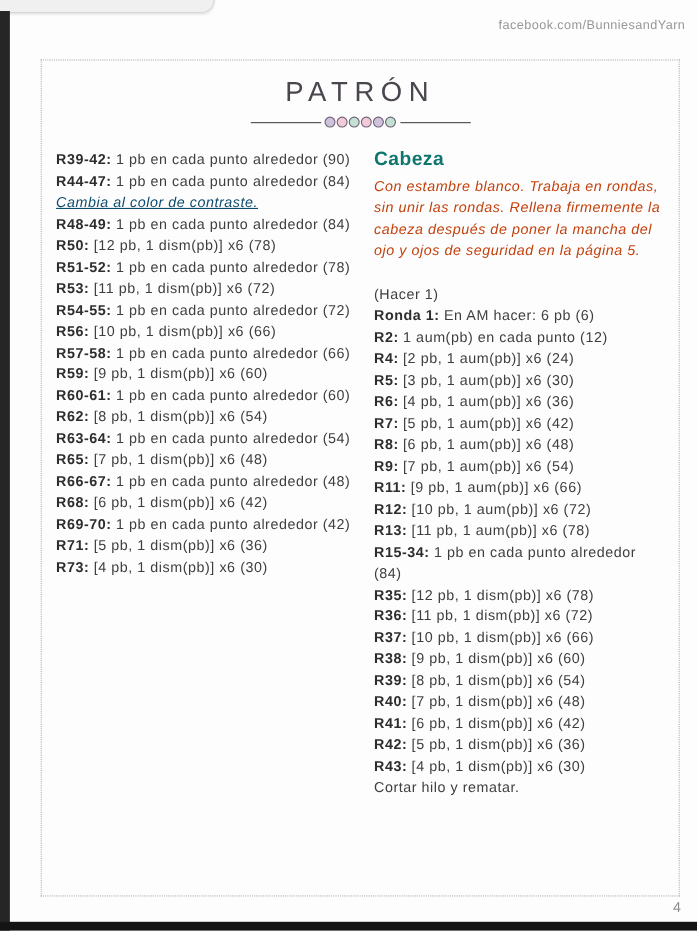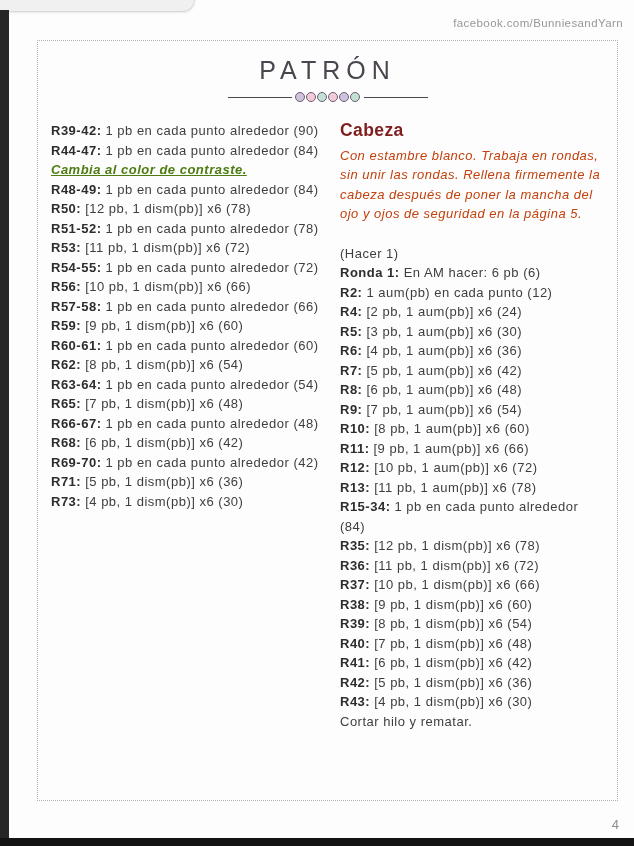--- a/index.html
+++ b/index.html
@@ -18,21 +18,21 @@
   .left-bar{position:absolute;top:10px;left:0;width:9px;height:836px;background:#262626;}
   .bottom-bar{position:absolute;left:0;bottom:0;width:634px;height:8px;background:#141414;}
   .site-link{
     position:absolute;top:17px;right:11px;
     font-size:11.5px;letter-spacing:.4px;color:#979797;margin-left:20px;
   }
   .page-number{position:absolute;right:15px;bottom:14px;font-size:13px;color:#8d8d8d;}
 
   
   .pattern-box{
-    position:absolute;left:37px;top:40px;width:581px;height:761px;
+    position:absolute;left:37px;top:54px;width:581px;height:761px;
     border:1px dotted #b3b0b5;background:#fdfdfd;box-sizing:border-box;
     padding-top:15px;
   }
   .title{
     margin:0;text-align:center;
     font-size:25px;font-weight:400;letter-spacing:6px;color:#4b454e;
   }
   .divider{display:flex;align-items:center;justify-content:center;margin-top:7px;}
   .dline{display:inline-block;width:64px;height:1px;background:#4b454e;}
   .dots{display:inline-flex;align-items:center;margin:0 3px;}
@@ -41,22 +41,22 @@
     border:1.5px solid #6e5f74;margin:0 .5px;
   }
 
   
   .columns{display:flex;margin-top:19px;padding:0 12px 0 13px;}
   .col{font-size:13px;line-height:19.5px;letter-spacing:.5px;}
   .col.left{width:273px;margin-right:16px;flex:none;}
   .col.right{flex:1;min-width:0;}
   .entry,.intro,.make{margin:0;}
   .lbl{font-weight:700;color:#2d2d2d;margin-right:4px;}
-  .entry.note{font-style:italic;text-decoration:underline;color:#4d7c0f;font-weight:bold;}
-  .col.right h2{margin:0 0 5px 0;font-size:17.5px;font-weight:700;color:#7f1d1d;letter-spacing:.4px;}
+  .entry.note{font-style:italic;text-decoration:underline;color:#0c4a6e;}
+  .col.right h2{margin:0 0 5px 0;font-size:17.5px;font-weight:700;color:#0f766e;letter-spacing:.4px;}
   .intro{font-style:italic;color:#c2410c;}
   .make{margin-top:20px;}
 </style>
 </head>
 <body>
 
 <div>
   <div class="prev-page-corner"></div>
   <div class="left-bar"></div>
   <div class="bottom-bar"></div>
@@ -115,21 +115,20 @@
         <div>
 
         <p class="entry"><b class="lbl">Ronda 1:</b><span>En AM hacer: 6 pb (6)</span></p>
             <p class="entry"><b class="lbl">R2:</b><span>1 aum(pb) en cada punto (12)</span></p>
             <p class="entry"><b class="lbl">R4:</b><span>[2 pb, 1 aum(pb)] x6 (24)</span></p>
             <p class="entry"><b class="lbl">R5:</b><span>[3 pb, 1 aum(pb)] x6 (30)</span></p>
             <p class="entry"><b class="lbl">R6:</b><span>[4 pb, 1 aum(pb)] x6 (36)</span></p>
             <p class="entry"><b class="lbl">R7:</b><span>[5 pb, 1 aum(pb)] x6 (42)</span></p>
             <p class="entry"><b class="lbl">R8:</b><span>[6 pb, 1 aum(pb)] x6 (48)</span></p>
             <p class="entry"><b class="lbl">R9:</b><span>[7 pb, 1 aum(pb)] x6 (54)</span></p>
-            <p class="entry"><b class="lbl">R10:</b><span>[8 pb, 1 aum(pb)] x6 (60)</span></p>
             <p class="entry"><b class="lbl">R11:</b><span>[9 pb, 1 aum(pb)] x6 (66)</span></p>
             <p class="entry"><b class="lbl">R12:</b><span>[10 pb, 1 aum(pb)] x6 (72)</span></p>
             <p class="entry"><b class="lbl">R13:</b><span>[11 pb, 1 aum(pb)] x6 (78)</span></p>
             <p class="entry"><b class="lbl">R15-34:</b><span>1 pb en cada punto alrededor (84)</span></p>
             <p class="entry"><b class="lbl">R35:</b><span>[12 pb, 1 dism(pb)] x6 (78)</span></p>
             <p class="entry"><b class="lbl">R36:</b><span>[11 pb, 1 dism(pb)] x6 (72)</span></p>
             <p class="entry"><b class="lbl">R37:</b><span>[10 pb, 1 dism(pb)] x6 (66)</span></p>
             <p class="entry"><b class="lbl">R38:</b><span>[9 pb, 1 dism(pb)] x6 (60)</span></p>
             <p class="entry"><b class="lbl">R39:</b><span>[8 pb, 1 dism(pb)] x6 (54)</span></p>
             <p class="entry"><b class="lbl">R40:</b><span>[7 pb, 1 dism(pb)] x6 (48)</span></p>

